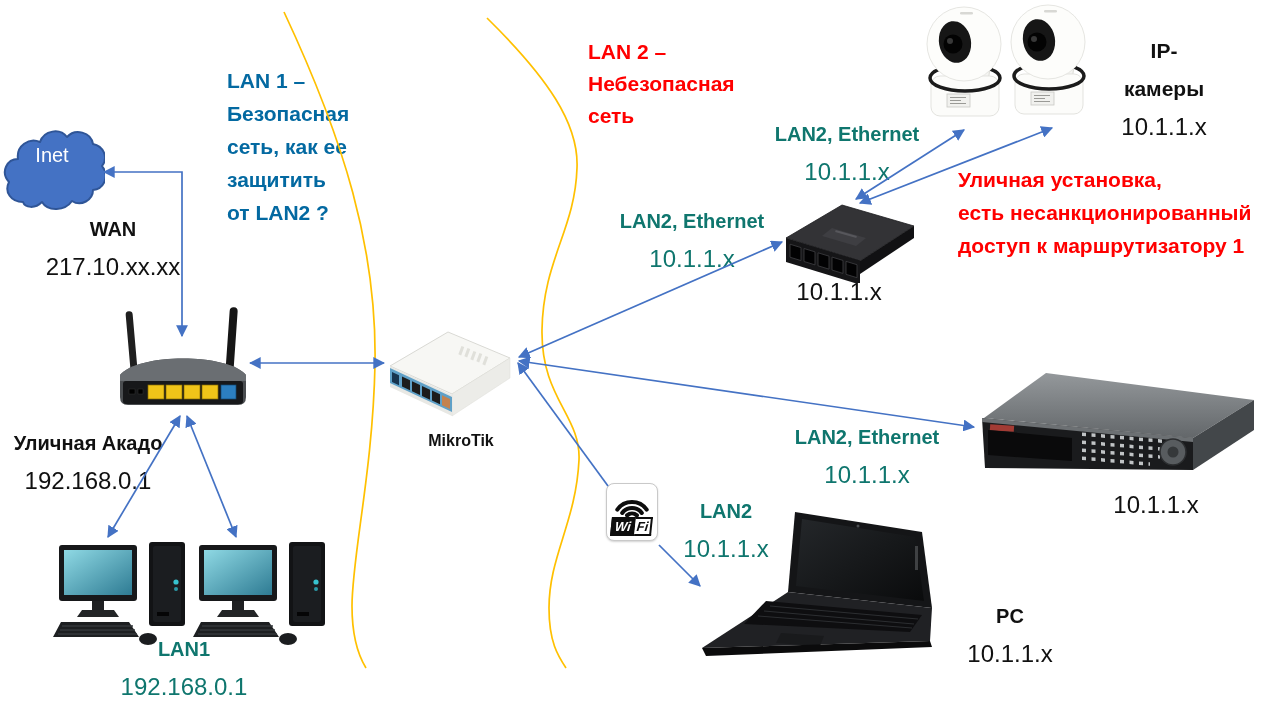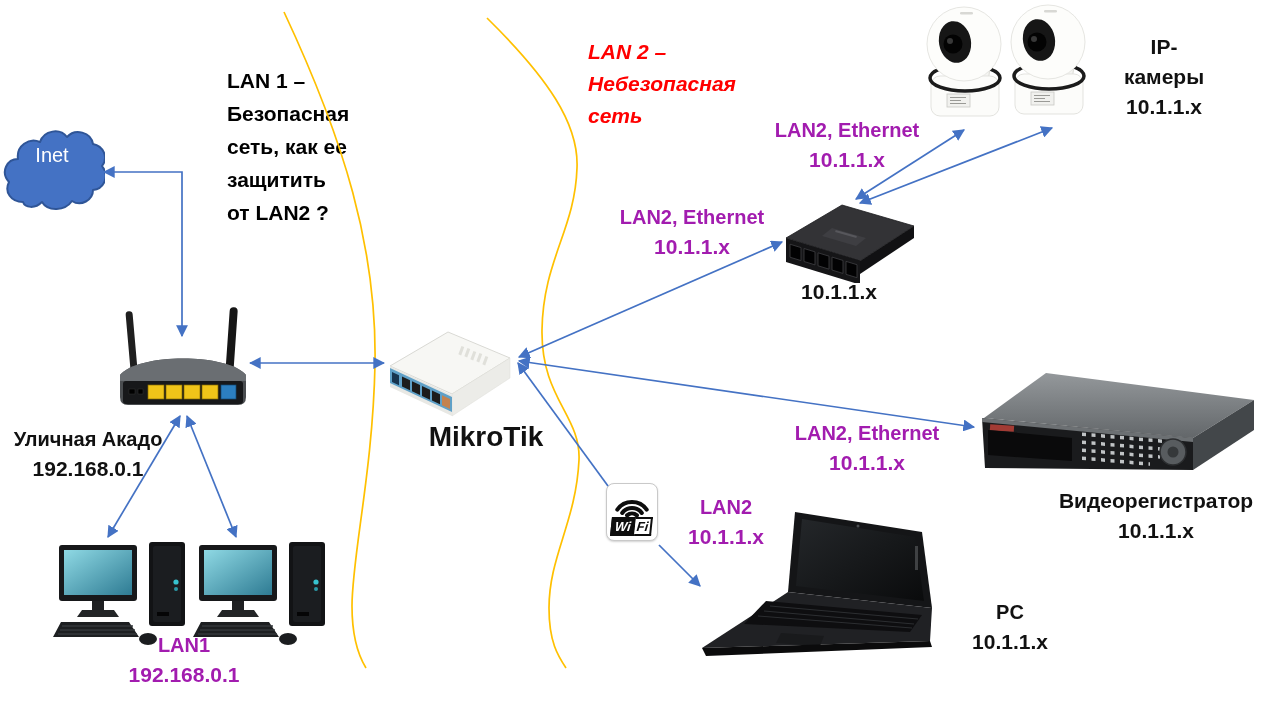--- a/index.html
+++ b/index.html
@@ -2,27 +2,27 @@
 <html><head>
 <meta charset="utf-8">
 <style>
   html,body{margin:0;padding:0;background:#fff;}
   .stage{position:relative;width:1266px;height:702px;background:#ffffff;overflow:hidden;
          font-family:"Liberation Sans",sans-serif;}
   .dev{position:absolute;z-index:2;}
   .dev svg{display:block;width:100%;height:100%;}
   .overlay{position:absolute;left:0;top:0;width:1266px;height:702px;z-index:4;pointer-events:none;}
   .note{position:absolute;z-index:3;font-weight:700;white-space:pre-line;font-size:21px;line-height:33px;}
-  .green{color:#000000;}
-  .red{color:#FF0000;font-style:italic;}
+  .green{color:#0369a1;}
+  .red{color:#FF0000;}
   .node-label{position:absolute;z-index:3;transform:translateX(-50%);text-align:center;
-              font-size:20px;line-height:30px;color:#111;}
+              font-size:20px;line-height:38px;color:#111;}
   .node-label .title{font-weight:700;}
-  .node-label .ip{font-weight:700;font-size:21px;}
-  .node-label.blue .title,.node-label.blue .ip{color:#a21caf;}
+  .node-label .ip{font-weight:400;font-size:24px;}
+  .node-label.blue .title,.node-label.blue .ip{color:#0f766e;}
   .inet-label{position:absolute;z-index:3;transform:translateX(-50%);color:#fff;font-size:20px;}
   .wifi-badge{position:absolute;left:606px;top:483px;width:52px;height:58px;background:#fff;
               border:1px solid #c9c9c9;border-radius:8px;box-shadow:0 1px 2px rgba(0,0,0,.18);
               z-index:2;display:flex;flex-direction:column;align-items:center;justify-content:flex-end;
               padding:2px 0 4px;box-sizing:border-box;}
   .wifi-arcs{width:44px;height:32px;display:block;}
   .wifi-word{display:flex;font-style:italic;font-weight:700;font-size:13px;line-height:15px;
              transform:skewX(-6deg);}
   .wi{background:#0e0e0e;color:#fff;padding:0 2px;border:2px solid #0e0e0e;}
   .fi{background:#fff;color:#0e0e0e;border:2px solid #0e0e0e;border-left:none;padding:0 2px;}
@@ -270,28 +270,35 @@
   <div class="inet-label" style="left:52px;top:144px">Inet</div>
 
   <div class="note green" style="left:227px;top:64px">LAN 1 –
 Безопасная
 сеть, как ее
 защитить
 от LAN2 ?</div>
   <div class="note red" style="left:588px;top:36px;line-height:32px">LAN 2 –
 Небезопасная
 сеть</div>
-
+  <div class="note red" style="left:958px;top:163px;font-size:21px">Уличная установка,
+есть несанкционированный
+доступ к маршрутизатору 1</div>
+
+  <div class="node-label" style="left:113px;top:210px">
+    <div class="title">WAN</div>
+    <div class="ip">217.10.xx.xx</div>
+  </div>
 
   <div class="node-label" style="left:88px;top:424px">
     <div class="title">Уличная Акадо</div>
     <div class="ip">192.168.0.1</div>
   </div>
 
-  <div class="node-label" style="left:486px;top:422px;font-size:28px">
+  <div class="node-label" style="left:461px;top:422px;font-size:16px">
     <div class="title">MikroTik</div>
   </div>
 
   <div class="node-label blue" style="left:184px;top:630px">
     <div class="title">LAN1</div>
     <div class="ip">192.168.0.1</div>
   </div>
 
   <div class="node-label blue" style="left:692px;top:202px">
     <div class="title">LAN2, Ethernet</div>
@@ -311,21 +318,20 @@
   <div class="node-label" style="left:839px;top:278px;line-height:27px">
     <div class="ip">10.1.1.x</div>
   </div>
 
   <div class="node-label" style="left:1164px;top:32px;font-size:21px">
     <div class="title">IP-камеры</div>
     <div class="ip">10.1.1.x</div>
   </div>
 
   <div class="node-label" style="left:1156px;top:486px;font-size:21px">
-    <div class="title">Видеорегистратор</div>
     <div class="ip">10.1.1.x</div>
   </div>
 
   <div class="node-label blue" style="left:726px;top:492px">
     <div class="title">LAN2</div>
     <div class="ip">10.1.1.x</div>
   </div>
 
   <div class="node-label" style="left:1010px;top:597px">
     <div class="title">PC</div>

